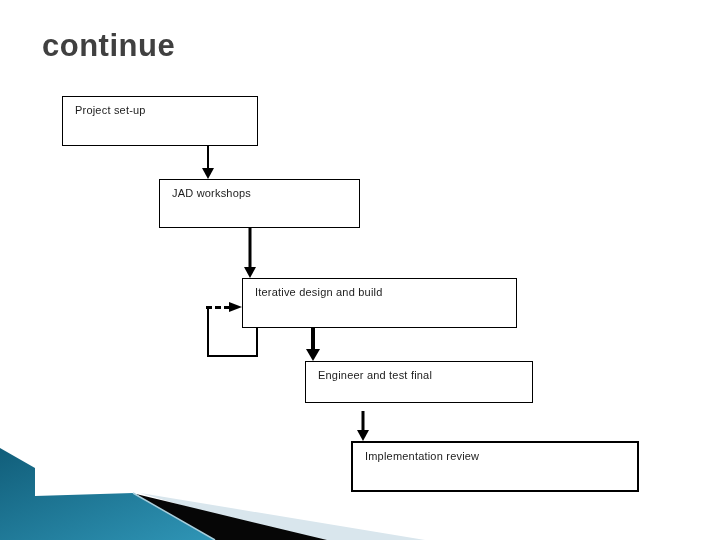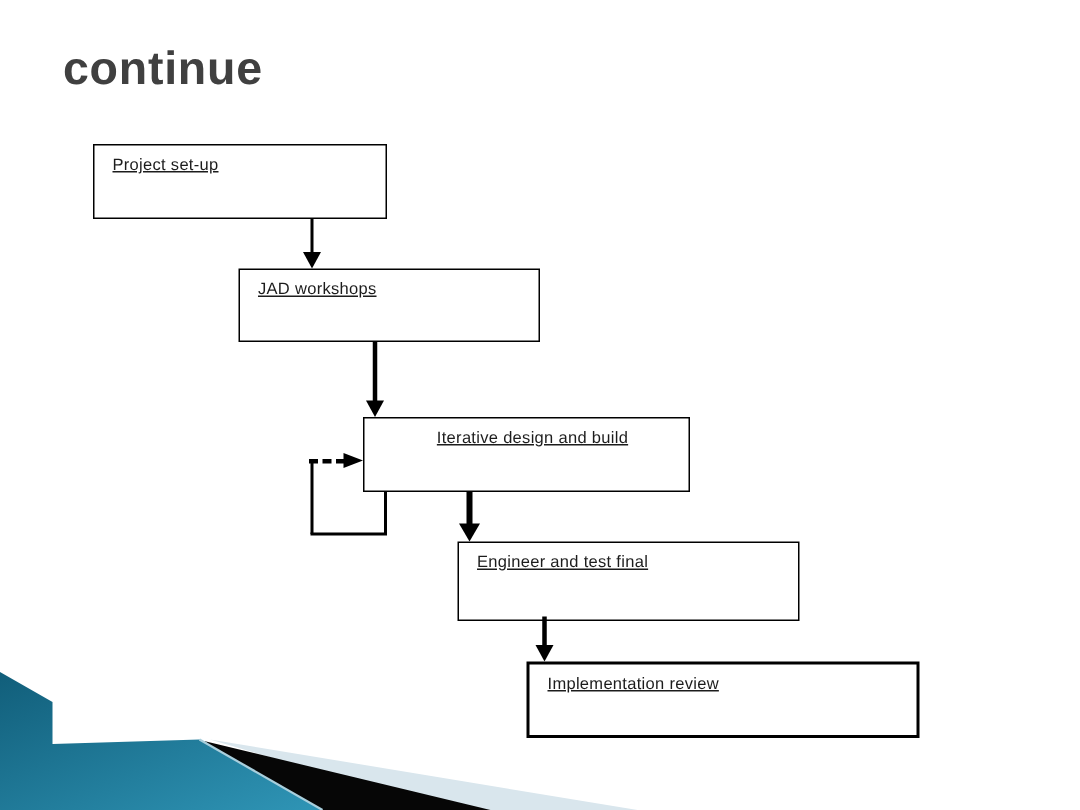--- a/index.html
+++ b/index.html
@@ -17,27 +17,26 @@
   }
 
   .flow-box{
     position:absolute;
     background:#ffffff;
     border:1.5px solid #000000;
     box-sizing:border-box;
     font-size:11px;color:#1c1c1c;
     padding:7px 4px 0 12px;
     letter-spacing:0.2px;
-    text-decoration:underline;
   }
   .box-1{left:62px; top:96px; width:196px;height:50px;}
   .box-2{left:159px;top:179px;width:201px;height:49px;}
-  .box-3{left:242px;top:278px;width:218px;height:50px;text-align:center;}
-  .box-4{left:305px;top:361px;width:228px;height:53px;}
-  .box-5{left:351px;top:441px;width:262px;height:51px;border-width:2px;}
+  .box-3{left:242px;top:278px;width:275px;height:50px;}
+  .box-4{left:305px;top:361px;width:228px;height:42px;}
+  .box-5{left:351px;top:441px;width:288px;height:51px;border-width:2px;}
 
   
   .connector{position:absolute;}
   .connector .shaft{position:absolute;background:#000;left:50%;transform:translateX(-50%);top:0;}
   .connector .head{
     position:absolute;left:50%;transform:translateX(-50%);bottom:0;
     width:0;height:0;
     border-left:6px solid transparent;border-right:6px solid transparent;
     border-top:11px solid #000;
   }

